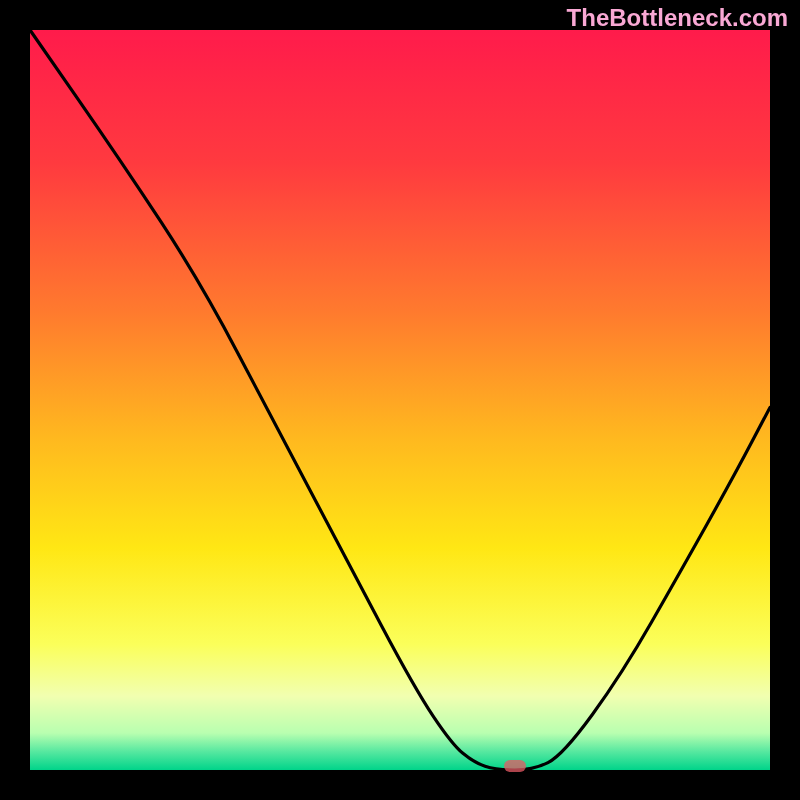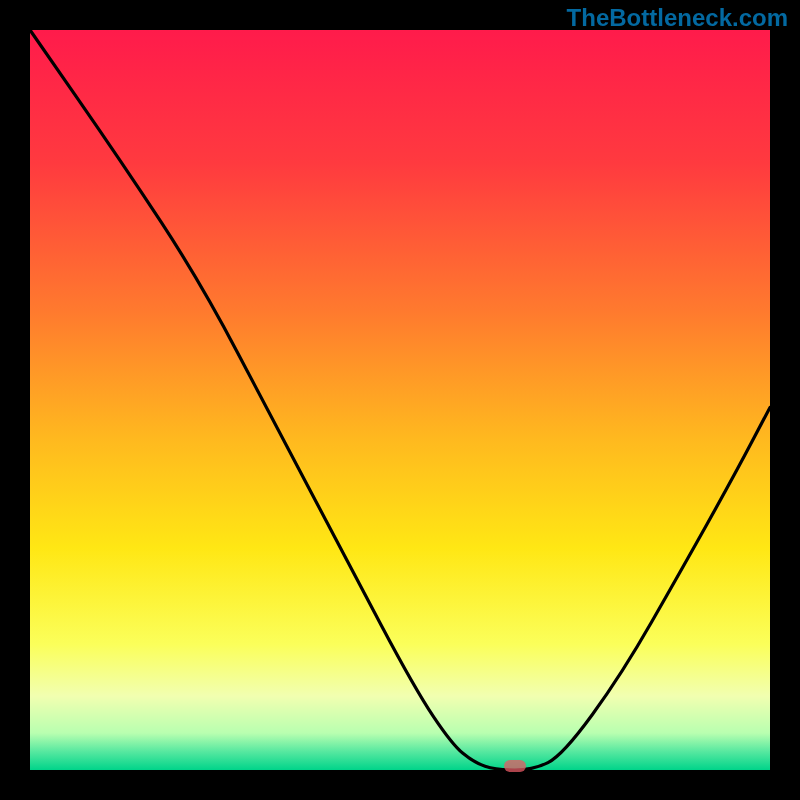--- a/index.html
+++ b/index.html
@@ -16,21 +16,21 @@
     height: 800px;
     background: #000;
   }
   .watermark {
     position: absolute;
     top: 4px;
     right: 12px;
     font-family: Arial, Helvetica, sans-serif;
     font-size: 24px;
     font-weight: 600;
-    color: #0369a1;
+    color: #f9a8d4;
     user-select: none;
   }
   .plot-frame {
     position: absolute;
     left: 30px;
     top: 30px;
     width: 740px;
     height: 740px;
     background: #000;
     

